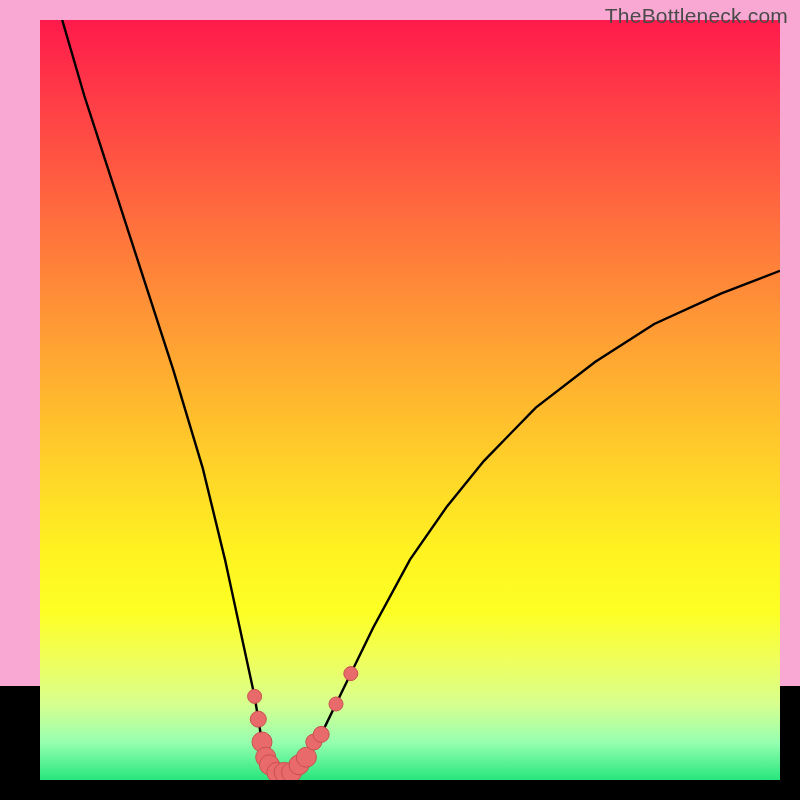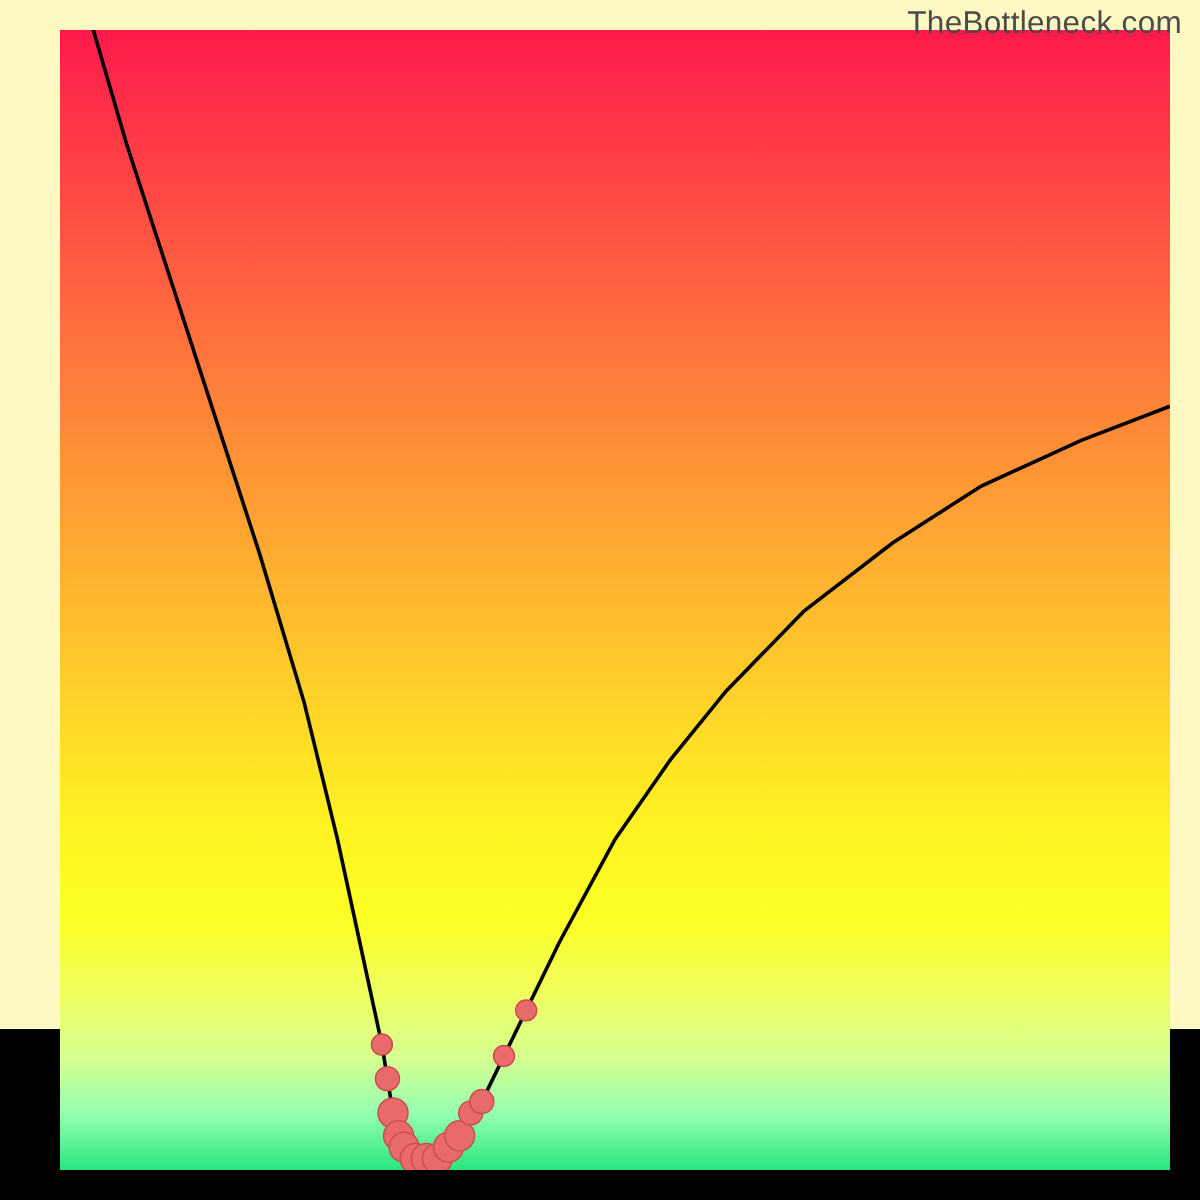--- a/index.html
+++ b/index.html
@@ -8,21 +8,21 @@
     width: 800px;
     height: 800px;
     background: #000000;
     overflow: hidden;
     font-family: Arial, Helvetica, sans-serif;
   }
   .frame {
     position: relative;
     width: 800px;
     height: 686px;
-    background: #fef9c3;
+    background: #f9a8d4;
   }
   .plot-area {
     position: absolute;
     left: 40px;
     top: 20px;
     width: 740px;
     height: 760px;
     background: linear-gradient(to bottom,
       #ff1a4b 0%,
       #ff3b47 10%,

